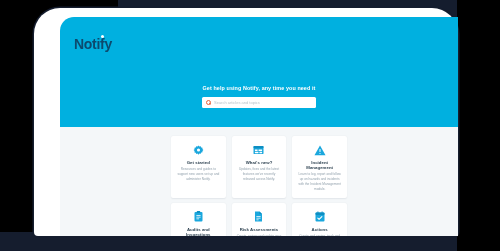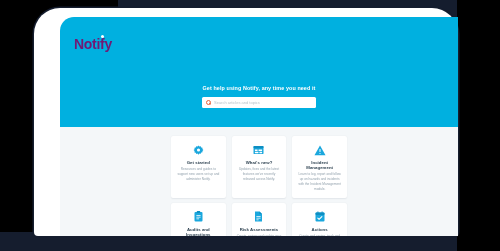--- a/index.html
+++ b/index.html
@@ -42,21 +42,21 @@
   
   .hero {
     position: relative;
     height: 110px;
     background: #00b0e0;
     border-radius: 12px 0 0 0;
   }
   .logo {
     position: absolute;
     left: 14px; top: 19px;
-    color: #701a75;
+    color: #0c4a6e;
     font-size: 14px;
     font-weight: bold;
     letter-spacing: -0.3px;
   }
   .logo .dot {
     display: inline-block;
     width: 3px; height: 3px;
     border-radius: 50%;
     background: #ffffff;
     position: absolute;

